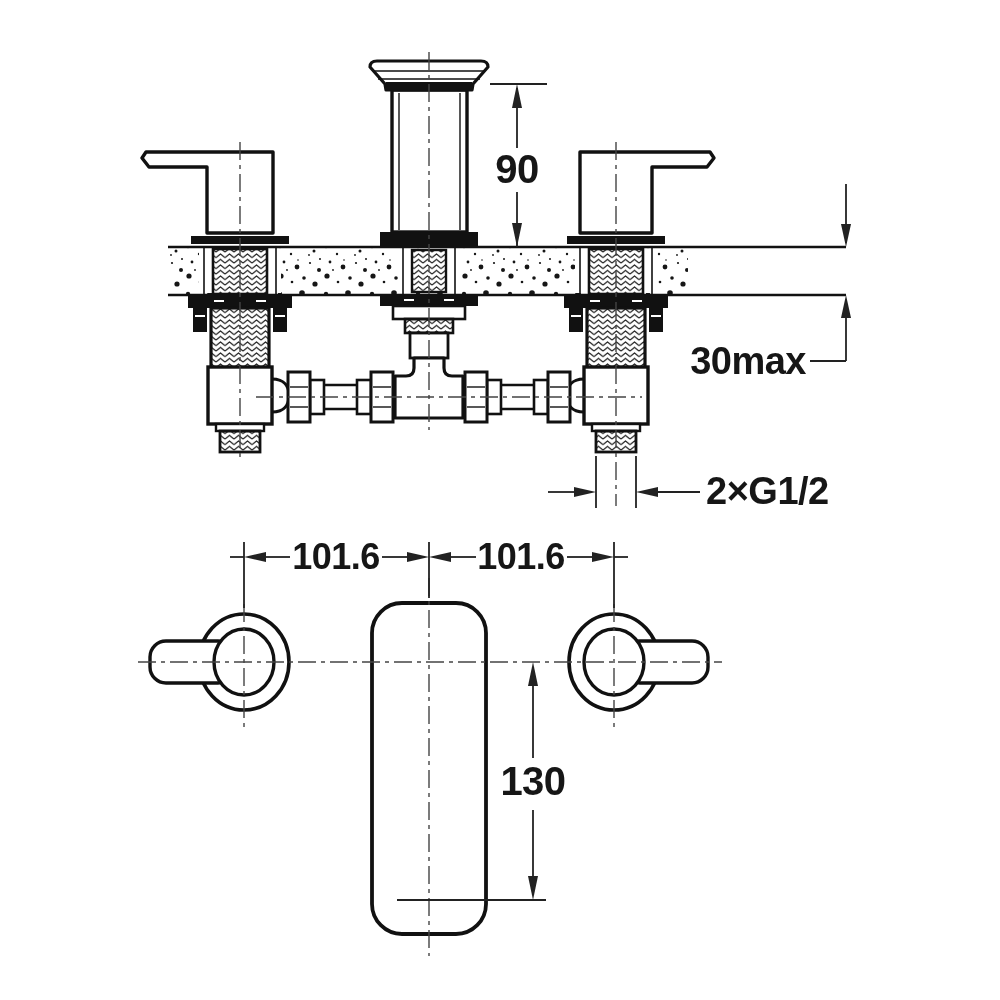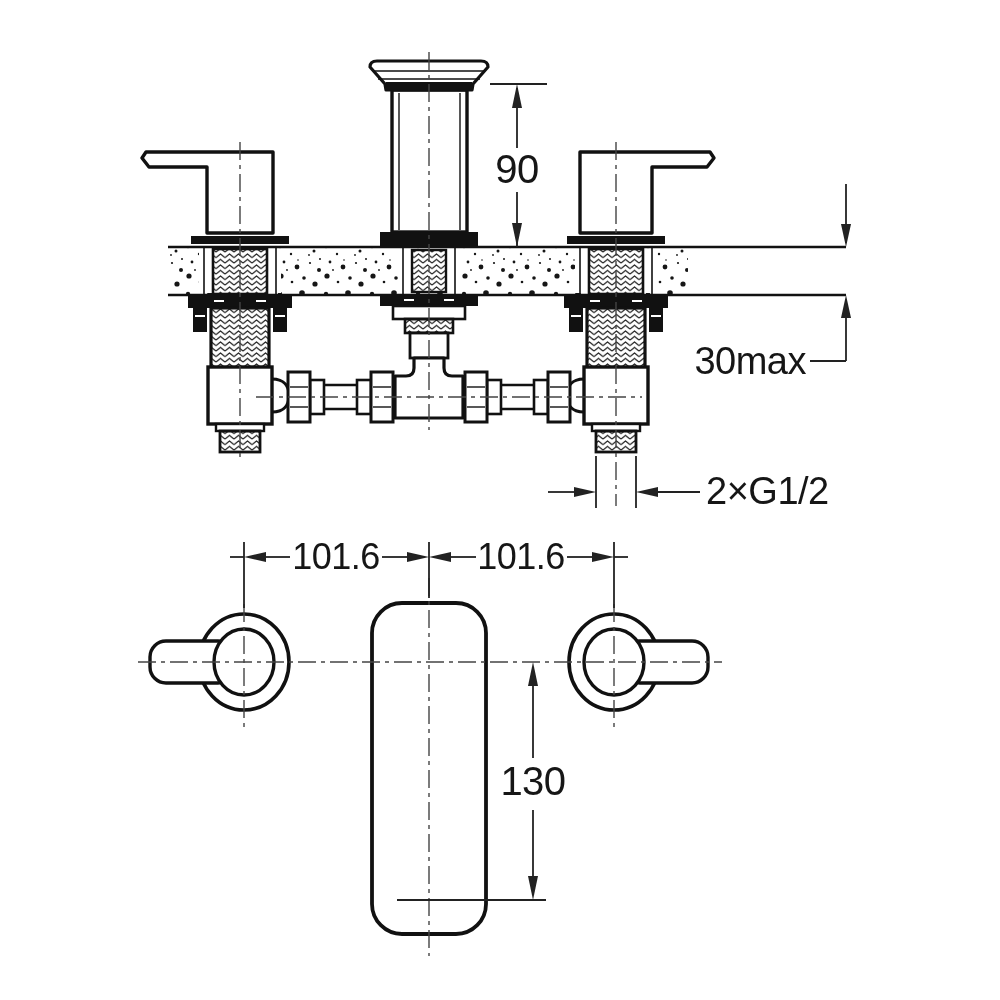--- a/index.html
+++ b/index.html
@@ -1,17 +1,17 @@
 <!DOCTYPE html>
 <html><head>
 <meta charset="utf-8">
 <style>
   html,body{margin:0;padding:0;background:#ffffff;}
   .stage{position:relative;width:1000px;height:1000px;background:#fff;overflow:hidden;
-         font-family:"Liberation Sans", sans-serif;}
+         font-family:"Liberation Sans", sans-serif;font-weight:bold;}
   svg{display:block;}
   text.dim{font-family:"Liberation Sans", sans-serif;fill:#161616;letter-spacing:-0.5px;}
 </style>
 </head>
 <body>
 
 <div class="stage">
 <svg width="1000" height="1000" viewBox="0 0 1000 1000">
   <defs>
     <pattern id="pThread" width="9" height="5.5" patternUnits="userSpaceOnUse">

